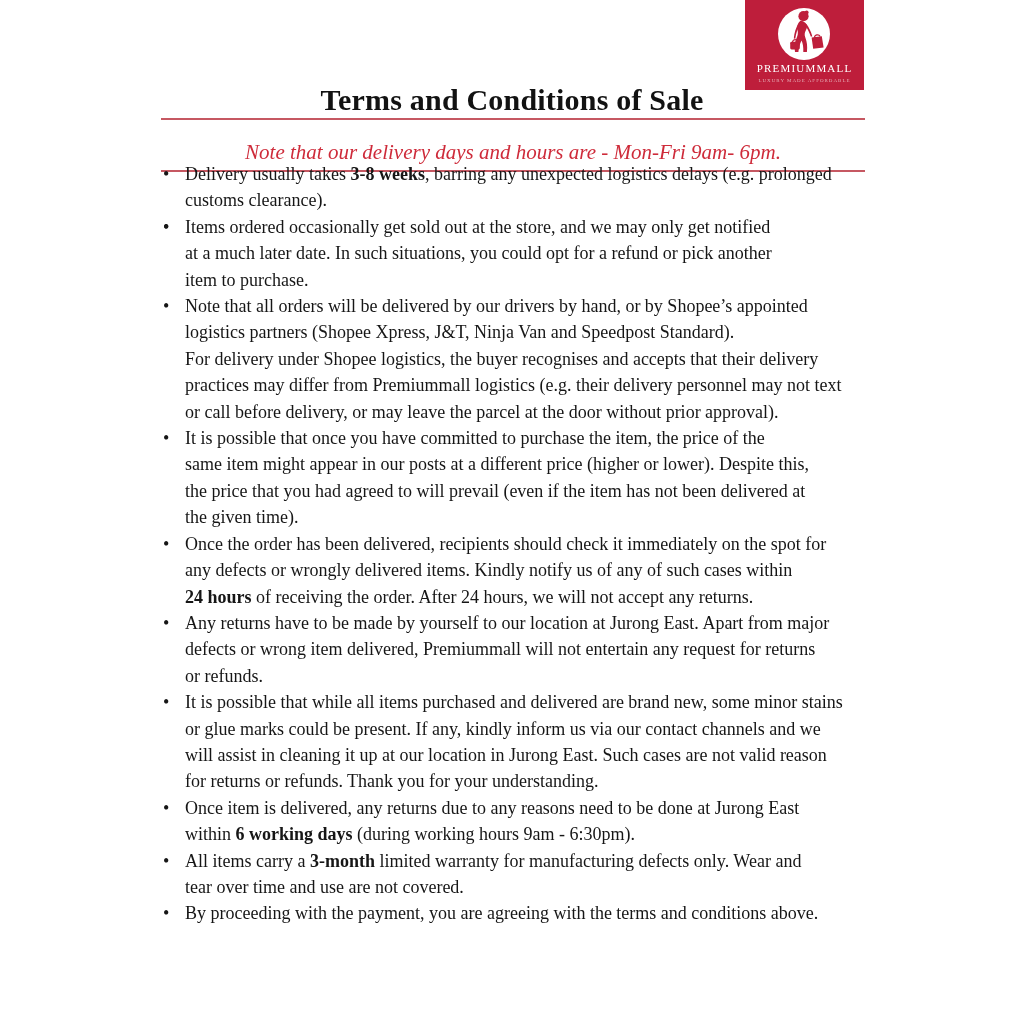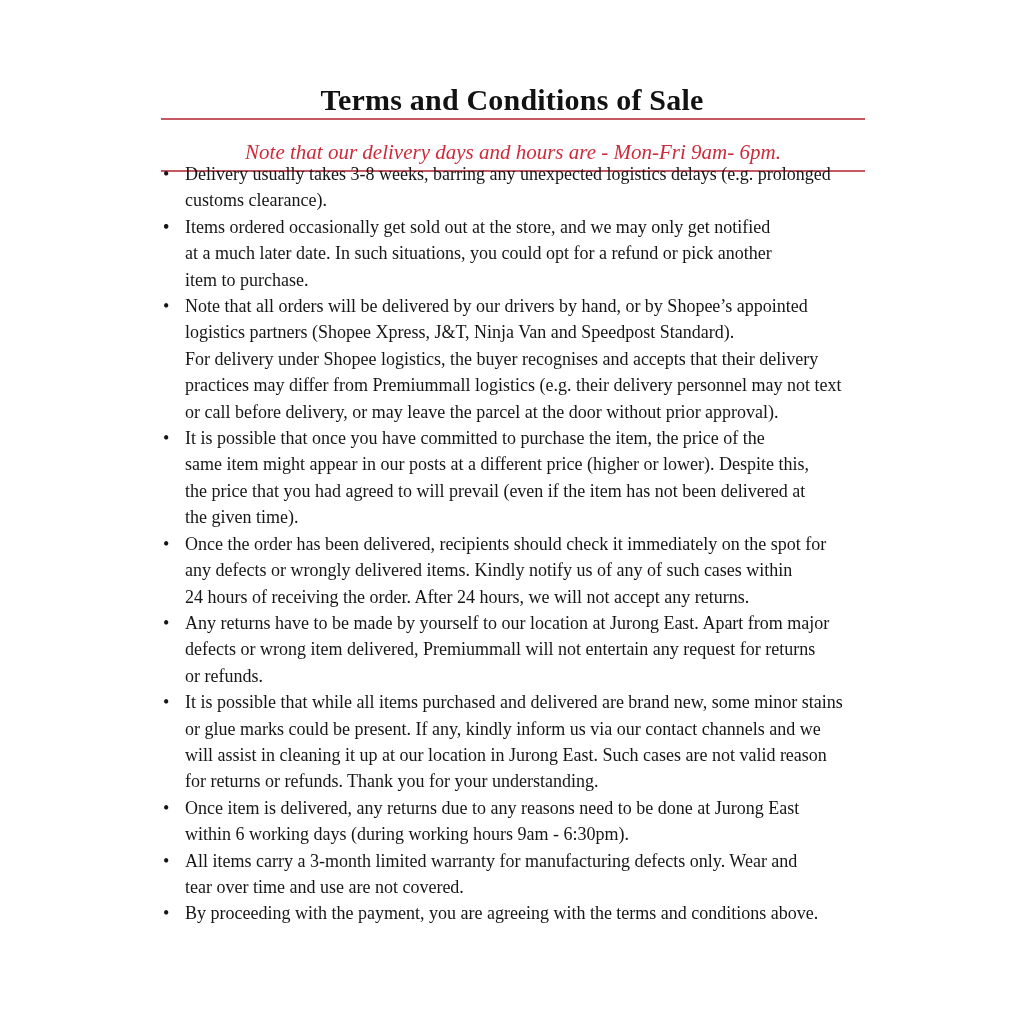--- a/index.html
+++ b/index.html
@@ -33,27 +33,46 @@
   }
   
   .terms { position:absolute; top:161px; left:161px; width:716px; }
   .terms ul { list-style:none; margin:0; padding:0; }
   .terms li {
     position:relative; padding-left:24px;
     font-size:18px; line-height:26.4px; color:#161616;
   }
   .terms .li-text { white-space:nowrap; }
   .terms .bullet { position:absolute; left:2px; top:0; font-size:18px; color:#161616; }
-  .terms b { font-weight:normal; }
+  .terms b { font-weight:bold; }
 </style>
 </head>
 <body>
 
 <div class="page">
 
+  <div class="logo">
+    <div class="logo-circle">
+      <svg viewBox="0 0 52 52" aria-hidden="true">
+        <g fill="#be1e3b">
+          <circle cx="25.5" cy="8.2" r="5.1"></circle>
+          <circle cx="28.6" cy="4.6" r="2"></circle>
+          <path d="M22.8,12.5 C19.6,14.8 18.6,18.6 19.6,22.4 C20.3,25.2 19.6,27.8 18.2,31 C16.6,34.6 16.2,39 17,44 L20.4,44 C20.7,39.6 21.9,35.8 23.6,32.6 C24.9,35.6 25.5,39.4 25.3,44 L28.9,44 C29.6,38.6 29,33.8 27.4,29.8 C26.3,27 26.5,24.6 28,22 C30.4,18 29,14.2 22.8,12.5 Z"></path>
+          <path d="M20.5,15.5 C18,19.5 16.3,24.5 15.8,30.5 L17.3,30.8 C18,25.2 19.6,20.6 21.8,17 Z"></path>
+          <path d="M28.5,16 C31,19.5 33,23.5 34.3,28.2 L32.9,28.8 C31.4,24.4 29.5,20.7 27.3,17.5 Z"></path>
+          <rect x="12.2" y="33.8" width="9.6" height="7.6" rx="1.4"></rect>
+          <path d="M33.6,29.6 L43.8,28.2 L45.6,39.4 L35.2,40.8 Z"></path>
+        </g>
+        <path d="M14.4,34 a2.8,3.1 0 0 1 5.4,0" fill="none" stroke="#be1e3b" stroke-width="1.2"></path>
+        <path d="M36.4,30 a3.1,3.3 0 0 1 5.8,-1.5" fill="none" stroke="#be1e3b" stroke-width="1.2"></path>
+      </svg>
+    </div>
+    <div class="logo-name">PREMIUMMALL</div>
+    <div class="logo-tagline">LUXURY MADE AFFORDABLE</div>
+  </div>
 
   <div class="title">Terms and Conditions of Sale</div>
 
   <div class="notice">Note that our delivery days and hours are - Mon-Fri 9am- 6pm.</div>
 
   <div class="terms">
     <ul>
         <li><span class="bullet">•</span><span class="li-text">Delivery usually takes <b>3-8 weeks</b>, barring any unexpected logistics delays (e.g. prolonged<br>customs clearance).</span></li>
         <li><span class="bullet">•</span></li>
         <li><span class="bullet">•</span><span class="li-text">Items ordered occasionally get sold out at the store, and we may only get notified<br>at a much later date. In such situations, you could opt for a refund or pick another<br>item to purchase.</span></li>

